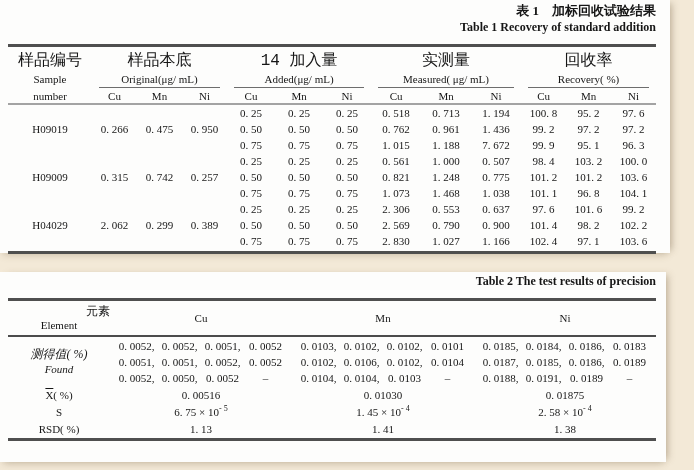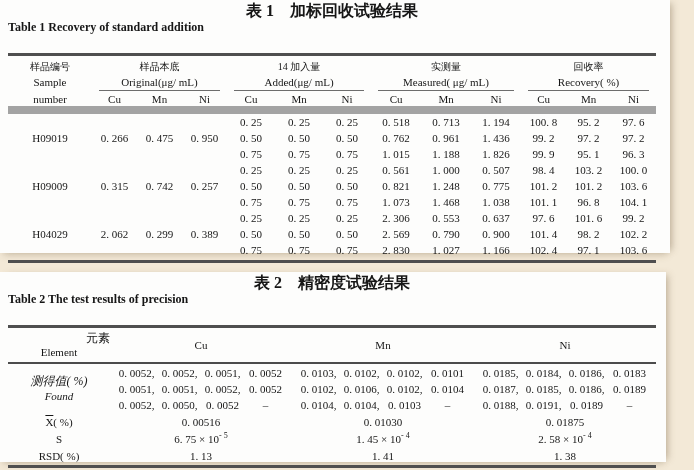--- a/index.html
+++ b/index.html
@@ -9,29 +9,29 @@
     font-family:"Liberation Serif","DejaVu Serif",serif;
     color:#161616;
   }
   .paper{
     position:absolute;left:0;background:#fdfdfc;
     box-shadow:5px 0 7px -3px rgba(110,90,60,.35), 0 5px 7px -3px rgba(110,90,60,.25);
   }
   .paper1{top:0;width:670px;height:253px;}
   .paper2{top:272px;width:666px;height:190px;}
   .tbl-wrap{width:648px;margin:0 0 0 8px;}
-  h3.tzh{margin:3px 0 0 0;text-align:center;font-size:16px;font-weight:bold;line-height:15px;}
-  h4.ten{margin:2px 0 18px 0;text-align:left;font-size:12px;font-weight:bold;line-height:15px;}
+  h3.tzh{margin:3px 0 0 0;text-align:right;font-size:13px;font-weight:bold;line-height:15px;}
+  h4.ten{margin:2px 0 9px 0;text-align:right;font-size:12px;font-weight:bold;line-height:15px;}
   table{border-collapse:collapse;table-layout:fixed;width:648px;font-size:11px;}
   th,td{font-weight:normal;text-align:center;padding:0;white-space:nowrap;overflow:visible;}
 
   
-  .t1 thead tr.zh-row th{font-size:10px;height:15px;padding-top:3px;}
+  .t1 thead tr.zh-row th{font-size:16px;height:15px;padding-top:3px;font-family:Liberation Mono, monospace;}
   .t1 thead tr.en-row th{height:17px;vertical-align:bottom;}
-  .t1 thead tr.sub-row th{height:15px;border-bottom:8px solid #a3a3a3;}
+  .t1 thead tr.sub-row th{height:15px;border-bottom:2px solid #a3a3a3;}
   .t1{border-top:3px solid #4f4f4f;}
   .t1 tbody td{height:16px;line-height:16px;}
   .t1 tbody tr:last-child td{border-bottom:3px solid #4f4f4f;padding-bottom:2px;}
   .grp-ul{display:block;margin:0 7px 0 7px;border-bottom:1px solid #6d6d6d;padding-bottom:2px;font-size:11px;}
   .en-plain{display:block;padding-bottom:3px;font-size:11px;text-align:center;}
 
   
   .t2{border-top:3px solid #4f4f4f;}
   .t2 thead th{height:34px;vertical-align:middle;border-bottom:2px solid #4c4c4c;font-size:11px;}
   .t2 thead th .two-line div{line-height:14px;}
@@ -144,21 +144,21 @@
           <tr>
             <td></td>
             <td></td>
             <td></td>
             <td></td>
             <td>0. 75</td>
             <td>0. 75</td>
             <td>0. 75</td>
             <td>1. 015</td>
             <td>1. 188</td>
-            <td>1. 826</td>
+            <td>7. 672</td>
             <td>99. 9</td>
             <td>95. 1</td>
             <td>96. 3</td>
           </tr>
           <tr>
             <td></td>
             <td></td>
             <td></td>
             <td></td>
             <td>0. 25</td>
@@ -246,21 +246,20 @@
             <td>97. 1</td>
             <td>103. 6</td>
           </tr>
         </tbody>
     </table>
   </div>
 </section>
 
 <section class="paper paper2">
   <div class="tbl-wrap">
-    <h3 class="tzh">表 2　精密度试验结果</h3>
     <h4 class="ten">Table 2   The test results of precision</h4>
     <table class="t2">
       <colgroup>
         <col style="width:102px">
           <col style="width:182px">
           <col style="width:182px">
           <col style="width:182px">
       </colgroup>
       <thead>
         <tr>

